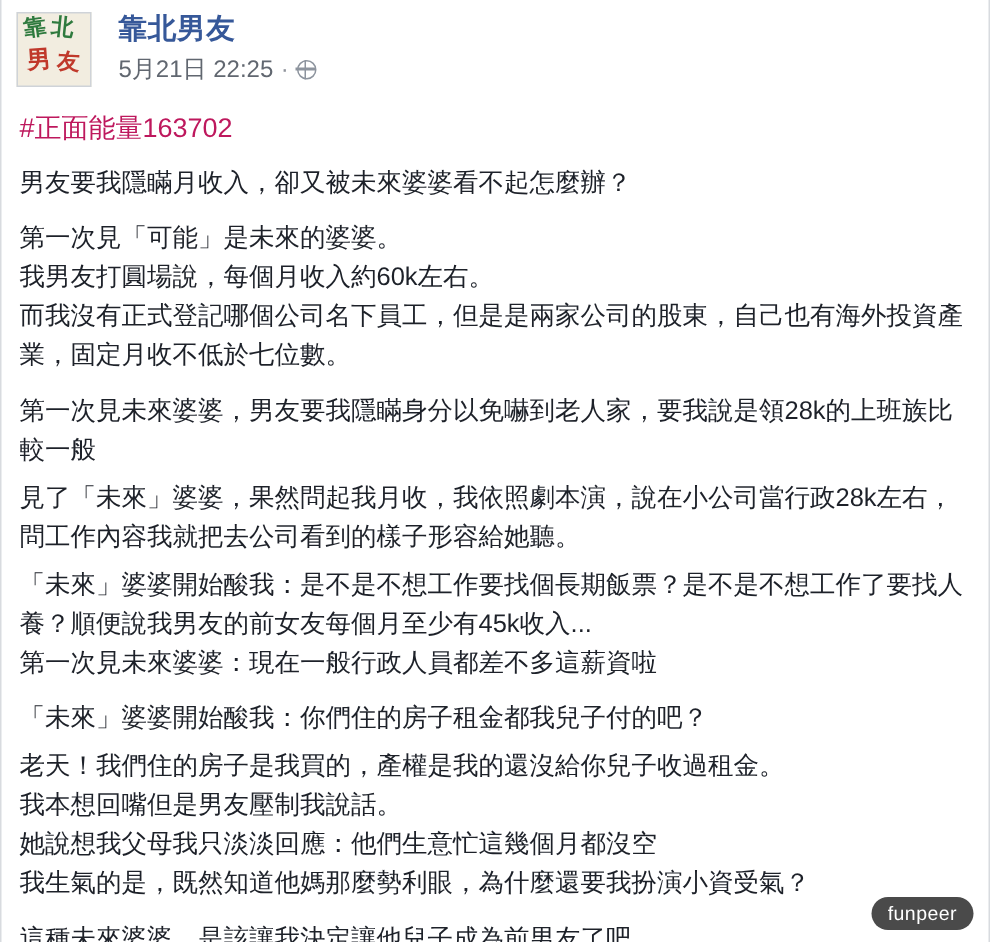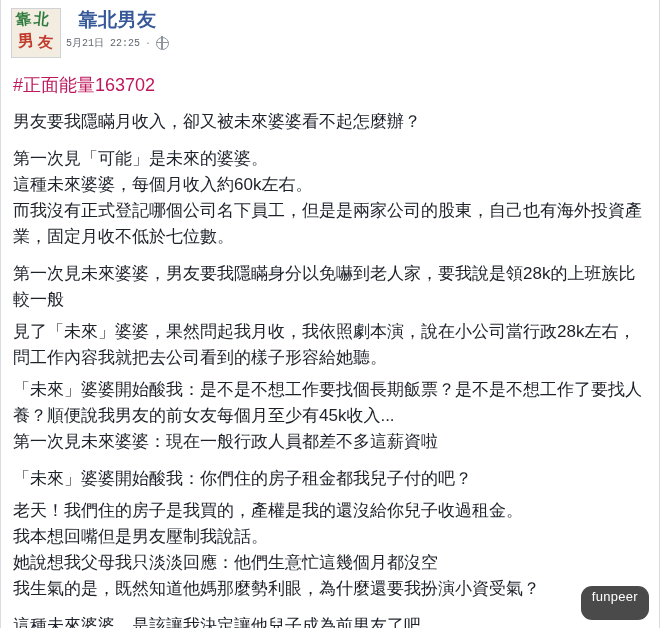--- a/index.html
+++ b/index.html
@@ -45,38 +45,36 @@
     font-family: "Liberation Serif", serif;
     font-weight: bold;
     color: #2f6b3a;
     line-height: 1;
   }
   .avatar .ink1 { top: 3px; left: 4px; font-size: 15px; transform: rotate(-8deg); color:#2f7a3e;}
   .avatar .ink2 { top: 3px; left: 22px; font-size: 15px; transform: rotate(6deg); color:#2f7a3e;}
   .avatar .ink3 { top: 24px; left: 6px; font-size: 16px; color:#c0392b; transform: rotate(-4deg);}
   .avatar .ink4 { top: 26px; left: 26px; font-size: 15px; color:#c0392b; transform: rotate(4deg);}
   .head-text {
-    margin-left: 5px;
+    margin-left: 18px;
     padding-top: 1px;
-    text-align: center;
   }
   .page-name {
     font-size: 19px;
     font-weight: bold;
     color: #365899;
     line-height: 22px;
     letter-spacing: 0.5px;
   }
   .meta {
     margin-top: 5px;
-    font-size: 10px;
+    font-size: 16px;
     color: #616770;
     display: flex;
     align-items: center;
-    font-family: Liberation Mono, monospace;
   }
   .meta .sep {
     display: inline-block;
     margin: 0 5px;
     color: #90949c;
   }
   .globe {
     display: inline-block;
     width: 13px;
     height: 13px;
@@ -129,21 +127,21 @@
     height: 6px;
   }
   
   .watermark {
     position: absolute;
     right: 10px;
     bottom: 8px;
     background: #4a4a4a;
     color: #ffffff;
     font-size: 13px;
-    padding: 3px 11px 16px 11px;
+    padding: 3px 11px 4px 11px;
     border-radius: 11px;
     letter-spacing: 0.3px;
     font-family: "Liberation Sans", sans-serif;
   }
 </style>
 </head>
 <body>
 
 <div class="post">
 
@@ -164,21 +162,21 @@
     </div>
   </div>
 
   <div class="body">
     <span class="hashtag">#正面能量163702</span>
 
     <p class="para">男友要我隱瞞月收入，卻又被未來婆婆看不起怎麼辦？</p>
     <div class="gap"></div>
 
     <p class="para">第一次見「可能」是未來的婆婆。</p>
-    <p class="para">這種未來婆婆，每個月收入約60k左右。</p>
+    <p class="para">我男友打圓場說，每個月收入約60k左右。</p>
     <p class="para">而我沒有正式登記哪個公司名下員工，但是是兩家公司的股東，自己也有海外投資產業，固定月收不低於七位數。</p>
     <div class="gap"></div>
 
     <p class="para">第一次見未來婆婆，男友要我隱瞞身分以免嚇到老人家，要我說是領28k的上班族比較一般</p>
     <div class="gap-sm"></div>
 
     <p class="para">見了「未來」婆婆，果然問起我月收，我依照劇本演，說在小公司當行政28k左右，問工作內容我就把去公司看到的樣子形容給她聽。</p>
     <div class="gap-sm"></div>
 
     <p class="para">「未來」婆婆開始酸我：是不是不想工作要找個長期飯票？是不是不想工作了要找人養？順便說我男友的前女友每個月至少有45k收入...</p>

